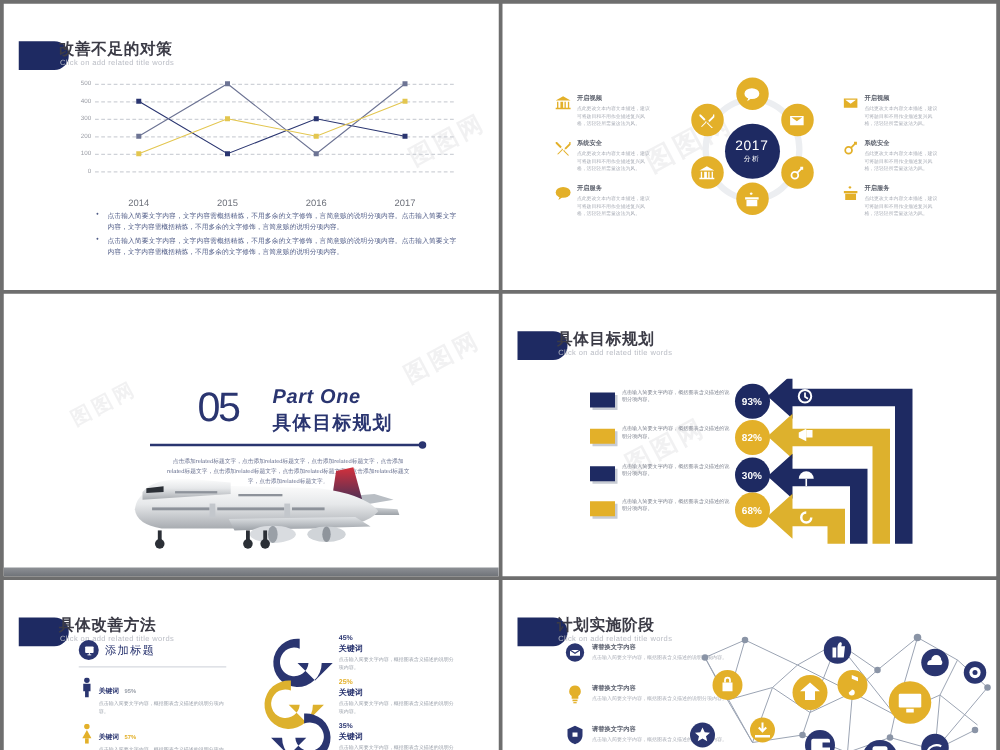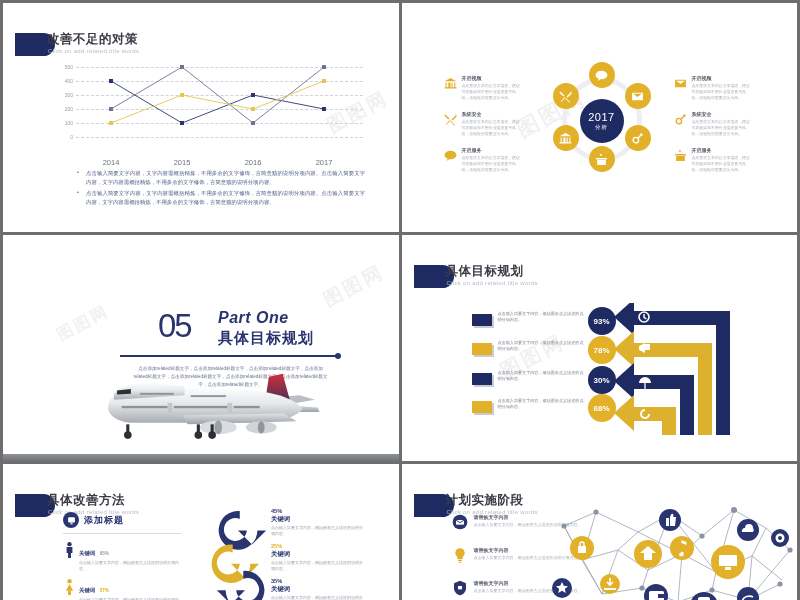--- a/index.html
+++ b/index.html
@@ -166,21 +166,21 @@
   .arrows { position:absolute; left:210px; top:68px; width:140px; height:140px; }
 
   
   .g-card { position:absolute; left:60px; top:48px; width:118px; }
   .g-head { display:flex; align-items:center; gap:5px; }
   .g-badge {
     width:16px; height:16px; border-radius:50%; background:#2a3570;
     display:flex; align-items:center; justify-content:center;
   }
   .g-badge svg { width:9px; height:9px; fill:#fff; }
-  .g-title { font-size:9px; font-weight:bold; color:#2a3570; letter-spacing:1px; }
+  .g-title { font-size:9px; font-weight:normal; color:#2a3570; letter-spacing:1px; }
   .g-rule { margin-top:5px; height:1px; background:#d6d9df; width:100%; }
   .g-item { position:relative; margin-top:7px; padding-left:16px; }
   .g-item .pic { position:absolute; left:2px; top:1px; width:9px; height:16px; }
   .g-item .pic svg { width:9px; height:16px; }
   .g-item .kw { font-size:5.4px; font-weight:bold; color:#2a3570; }
   .g-item .kv { font-size:4.6px; font-weight:bold; }
   .g-item .kd { font-size:4px; line-height:5.6px; color:#9aa0aa; margin-top:1px; }
   .spiral { position:absolute; left:190px; top:40px; width:90px; height:110px; }
   .g-right { position:absolute; left:268px; width:95px; }
   .g-right .pv { font-size:5.6px; font-weight:bold; }
@@ -465,21 +465,21 @@
     </div>
     <div class="ar-row r4">
       <div class="ar-sq">
         <div class="sh"></div>
           <div class="fg" style="background:#e3b029"></div>
       </div>
       <div class="ar-tx">点击输入简要文字内容，概括图表含义描述的说明分项内容。</div>
     </div>
 
     <div class="pct p-1">93%</div>
-    <div class="pct p-2">78%</div>
+    <div class="pct p-2">82%</div>
     <div class="pct p-3">30%</div>
     <div class="pct p-4">68%</div>
 
     <svg class="arrows" viewBox="0 0 140 140">
 
       <path d="M118 8 L118 132 L104 132 L104 22 L22 22 L22 32 L2 14 L22 -4 L22 8 Z" fill="#1e2a62"></path>
 
       <path d="M100 40 L100 132 L86 132 L86 54 L22 54 L22 64 L2 46 L22 28 L22 40 Z" fill="#ddb12d"></path>
 
       <path d="M82 72 L82 132 L68 132 L68 86 L22 86 L22 96 L2 78 L22 60 L22 72 Z" fill="#1e2a62"></path>

